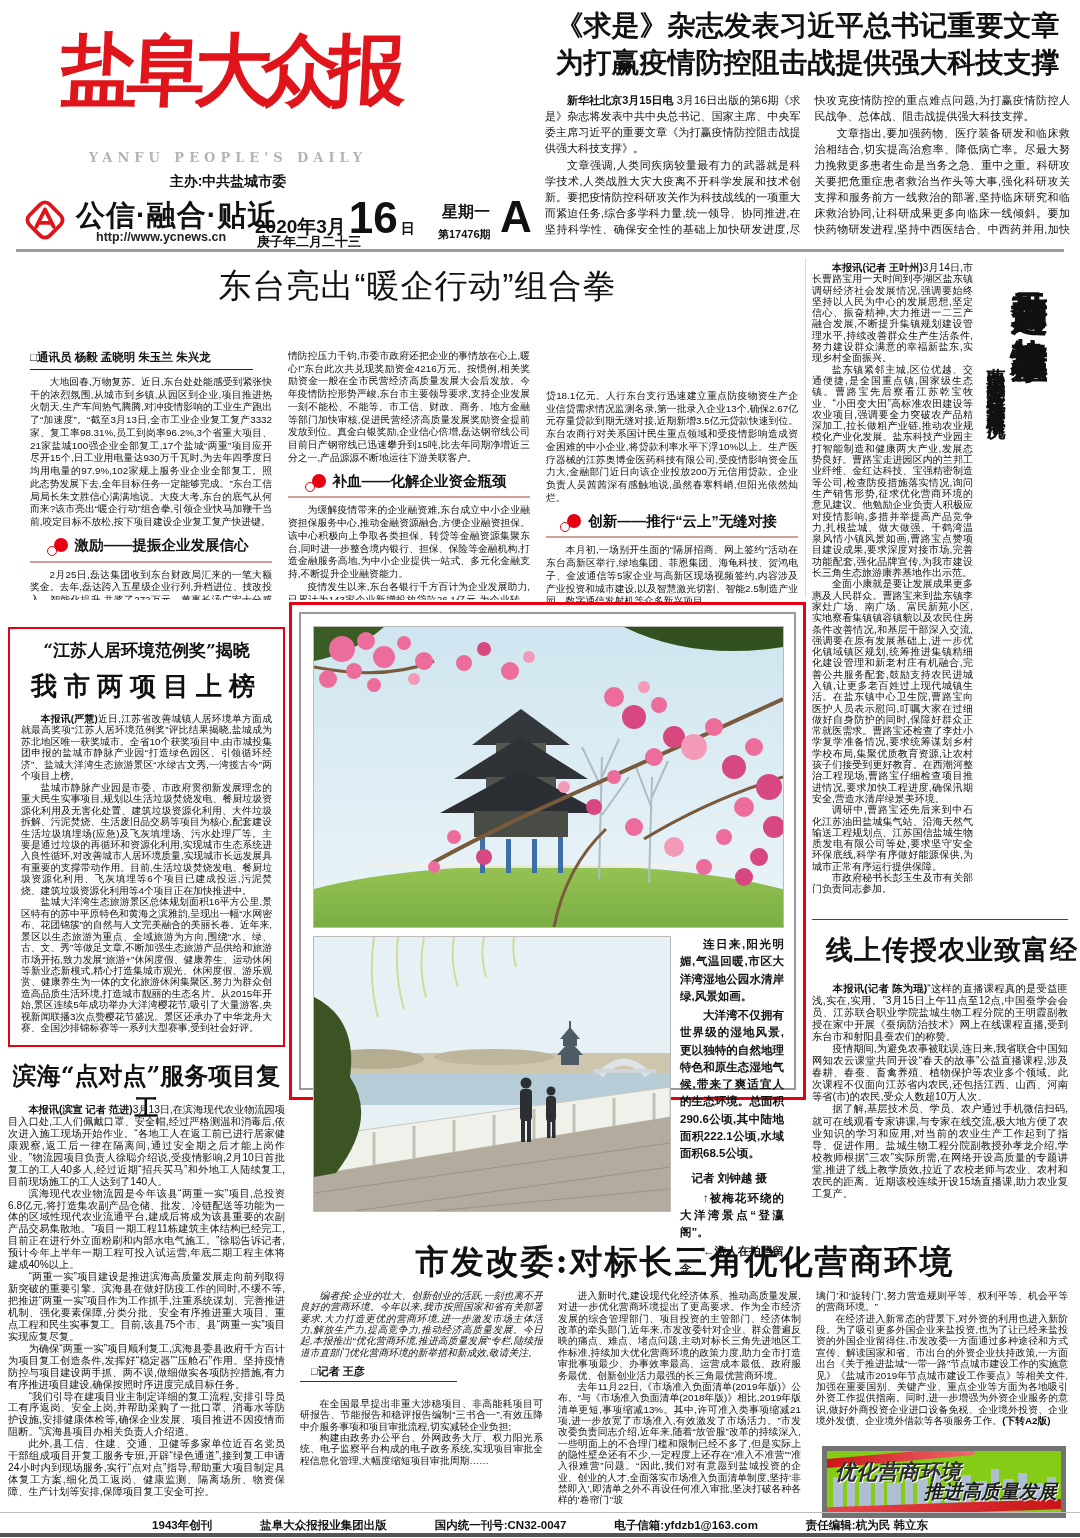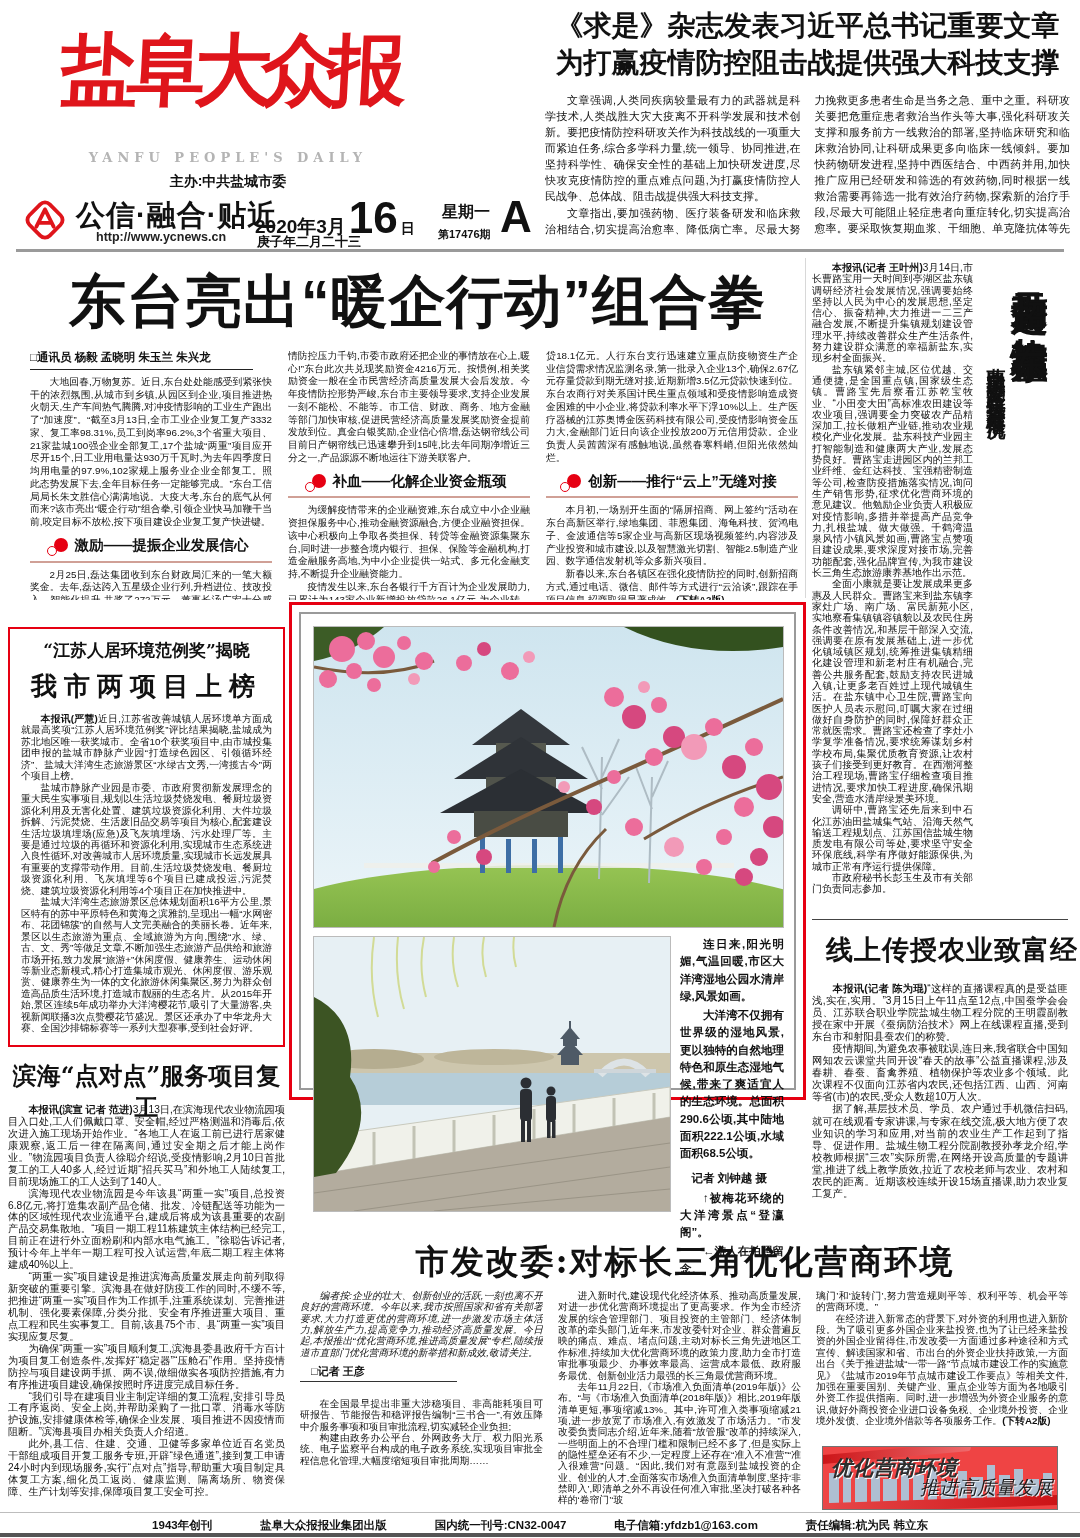--- a/index.html
+++ b/index.html
@@ -29,21 +29,21 @@
   .edA{position:absolute;left:500px;top:192px;font-weight:700;font-size:44px;}
   .header-rule{position:absolute;left:16px;top:249px;width:1048px;height:3px;background:#9a9a9a;}
 
   
   .topnews{position:absolute;left:545px;top:8px;width:525px;}
   .tn-h{ text-align:center;font-weight:900;font-size:28px;line-height:1.32;letter-spacing:0px;}
   .tn-body{margin-top:10px;column-count:2;column-gap:14px;font-size:11px;line-height:1.46;height:152px;overflow:hidden;}
   .tn-body p{margin-bottom:1px;}
 
   
-  .lead-h{position:absolute;left:30px;top:264px;width:775px;text-align:center;font-weight:700;font-size:57px;letter-spacing:1px;}
+  .lead-h{position:absolute;left:30px;top:264px;width:775px;text-align:center;font-weight:400;font-size:33px;letter-spacing:1px;}
   .lcol{position:absolute;top:350px;height:250px;overflow:hidden;font-size:9.8px;line-height:1.3;}
   .byline{font-weight:700;font-size:11.5px;border-bottom:1.5px solid #222;padding-bottom:4px;margin-bottom:6px;width:92%;}
   .subhead{display:flex;align-items:center;justify-content:center;gap:7px;font-weight:900;font-size:14.5px;
     border-bottom:2px solid #d0a096;padding:7px 0 6px;margin-bottom:6px;}
   .shicon{width:14px;height:14px;background:#e60012;border-radius:50%;position:relative;flex:0 0 auto;}
   .shicon::after{content:'';position:absolute;left:-7px;bottom:-4px;width:8px;height:8px;border:1.5px solid #e60012;border-radius:50%;background:#fff;}
   .vdiv{position:absolute;left:805px;top:258px;width:1px;height:340px;background:#d8d8d8;}
 
   
   .rs-body{position:absolute;left:812px;top:262px;width:161px;height:650px;overflow:hidden;font-size:10px;line-height:1.13;}
@@ -79,26 +79,26 @@
   
   .f-head{position:absolute;left:300px;top:1240px;width:770px;text-align:center;font-family:"DejaVu Serif",serif;font-weight:900;font-size:33px;letter-spacing:2px;}
   .fcol{position:absolute;top:1290px;width:243px;overflow:hidden;font-size:9.8px;line-height:1.16;}
   .fc1{left:300px;height:222px;}
   .fc2{left:558px;height:222px;}
   .fc3{left:816px;width:252px;height:150px;}
   .editor-note{font-style:italic;margin-bottom:4px;}
   .f-byline{font-weight:700;font-size:11px;border-bottom:1px solid #333;width:60%;padding:3px 0 3px 1em;margin:4px 0 16px;}
 
   
-  .banner{position:absolute;left:822px;top:1446px;width:234px;height:62px;background:#ef4444;overflow:hidden;border:1px solid #737373;}
+  .banner{position:absolute;left:822px;top:1446px;width:234px;height:62px;background:#84cc16;overflow:hidden;border:5px solid #737373;}
   .banner svg{position:absolute;left:0;bottom:6px;width:100%;height:44px;}
   .rib-top{position:absolute;left:-12px;top:2px;width:160px;height:9px;background:linear-gradient(90deg,#c90f12,#ef6a6c);transform:rotate(-5deg);border-radius:4px;}
   .rib-bot{position:absolute;left:-8px;bottom:0px;width:260px;height:10px;background:linear-gradient(90deg,#e8494b,#c90f12);transform:rotate(-2deg);}
   .bn1{position:absolute;left:8px;top:7px;font-style:italic;font-weight:900;font-size:21px;color:#2d2d2d;z-index:2;text-shadow:1px 1px 0 #fff;}
-  .bn2{position:absolute;right:4px;bottom:8px;font-style:italic;font-weight:400;font-size:19px;color:#1d1d1d;z-index:2;text-shadow:1px 1px 0 rgba(255,255,255,.8);}
+  .bn2{position:absolute;right:4px;bottom:8px;font-style:italic;font-weight:700;font-size:19px;color:#1d1d1d;z-index:2;text-shadow:1px 1px 0 rgba(255,255,255,.8);}
 
   
   .foot-rule1{position:absolute;left:0;top:1512px;width:1080px;height:1px;background:#bdbdbd;}
   .foot-row{position:absolute;left:0;top:1518px;width:1080px;display:flex;justify-content:center;gap:48px;font-weight:700;font-size:11.5px;color:#111;}
   .foot-rule2{position:absolute;left:0;top:1533px;width:1080px;height:4px;background:#555;}
 
   .turn{font-weight:700;}
 </style>
 </head>
 <body>
@@ -126,20 +126,21 @@
   <div class="lunar">庚子年二月二十三</div>
   <div class="wk">星期一</div>
   <div class="issue">第17476期</div>
   <div class="edA">A</div>
   <div class="header-rule"></div>
 
   <div class="topnews">
     <div class="tn-h">《求是》杂志发表习近平总书记重要文章</div>
     <div class="tn-h">为打赢疫情防控阻击战提供强大科技支撑</div>
     <div class="tn-body just">
+      <p class="ind"><b>新华社北京3月15日电</b><span> 3月16日出版的第6期《求是》杂志将发表中共中央总书记、国家主席、中央军委主席习近平的重要文章《为打赢疫情防控阻击战提供强大科技支撑》。</span></p>
       <p class="ind">文章强调,人类同疾病较量最有力的武器就是科学技术,人类战胜大灾大疫离不开科学发展和技术创新。要把疫情防控科研攻关作为科技战线的一项重大而紧迫任务,综合多学科力量,统一领导、协同推进,在坚持科学性、确保安全性的基础上加快研发进度,尽快攻克疫情防控的重点难点问题,为打赢疫情防控人民战争、总体战、阻击战提供强大科技支撑。</p>
       <p class="ind"><span>文章指出,要加强药物、医疗装备研发和临床救治相结合,切实提高治愈率、降低病亡率。尽最大努力挽救更多患者生命是当务之急、重中之重。科研攻关要把危重症患者救治当作头等大事,强化科研攻关支撑和服务前方一线救治的部署,坚持临床研究和临床救治协同,让科研成果更多向临床一线倾斜。要加快药物研发进程,坚持中西医结合、中西药并用,加快推广应用已经研发和筛选的有效药物,同时根据一线救治需要再筛选一批有效治疗药物,探索新的治疗手段,尽最大可能阻止轻症患者向重症转化,切实提高治愈率。要采取恢复期血浆、干细胞、单克隆抗体等先进治疗方式,提升重症、危重症救治水平,尽量降低病亡率。</span></p>
     </div>
   </div>
 
   <div class="lead-h">东台亮出“暖企行动”组合拳</div>
   <div class="vdiv"></div>
 
   <div class="lcol just" style="left:30px;width:242px;">
     <div class="byline">□通讯员 杨毅 孟晓明 朱玉兰 朱兴龙</div>
@@ -154,21 +155,21 @@
   <div class="lcol just" style="left:288px;width:242px;">
     <p>情防控压力千钧,市委市政府还把企业的事情放在心上,暖心!”东台此次共兑现奖励资金4216万元。按惯例,相关奖励资金一般在全市民营经济高质量发展大会后发放。今年疫情防控形势严峻,东台市主要领导要求,支持企业发展一刻不能松、不能等。市工信、财政、商务、地方金融等部门加快审核,促进民营经济高质量发展奖励资金提前发放到位。真金白银奖励,企业信心倍增,磊达钢帘线公司目前日产钢帘线已迅速攀升到15吨,比去年同期净增近三分之一,产品源源不断地运往下游关联客户。</p>
     <div class="subhead">
         <span class="shicon"></span>
         <span>补血——化解企业资金瓶颈</span>
       </div>
     <p class="ind">为缓解疫情带来的企业融资难,东台成立中小企业融资担保服务中心,推动金融资源融合,方便企业融资担保。该中心积极向上争取各类担保、转贷等金融资源集聚东台,同时进一步整合境内银行、担保、保险等金融机构,打造金融服务高地,为中小企业提供一站式、多元化金融支持,不断提升企业融资能力。</p>
     <p class="ind">疫情发生以来,东台各银行千方百计为企业发展助力,已累计为143家企业新增投放贷款26.1亿元,为企业转、续</p>
   </div>
 
-  <div class="lcol just" style="left:546px;width:252px;">
+  <div class="lcol just" style="left:546px;width:252px;margin-top:40px;">
     <p>贷18.1亿元。人行东台支行迅速建立重点防疫物资生产企业信贷需求情况监测名录,第一批录入企业13个,确保2.67亿元存量贷款到期无缝对接,近期新增3.5亿元贷款快速到位。东台农商行对关系国计民生重点领域和受疫情影响造成资金困难的中小企业,将贷款利率水平下浮10%以上。生产医疗器械的江苏奥博金医药科技有限公司,受疫情影响资金压力大,金融部门近日向该企业投放200万元信用贷款。企业负责人吴茜茜深有感触地说,虽然春寒料峭,但阳光依然灿烂。</p>
     <div class="subhead">
         <span class="shicon"></span>
         <span>创新——推行“云上”无缝对接</span>
       </div>
     <p class="ind">本月初,一场别开生面的“隔屏招商、网上签约”活动在东台高新区举行,绿地集团、菲恩集团、海龟科技、贺鸿电子、金波通信等5家企业与高新区现场视频签约,内容涉及产业投资和城市建设,以及智慧激光切割、智能2.5制造产业园、数字通信发射机等众多新兴项目。</p>
     <p class="ind"><span>新春以来,东台各镇区在强化疫情防控的同时,创新招商方式,通过电话、微信、邮件等方式进行“云洽谈”,跟踪在手项目信息,招商取得显著成效。</span><span class="turn">(下转A2版)</span></p>
   </div>
 
   <div class="rs-body just">

